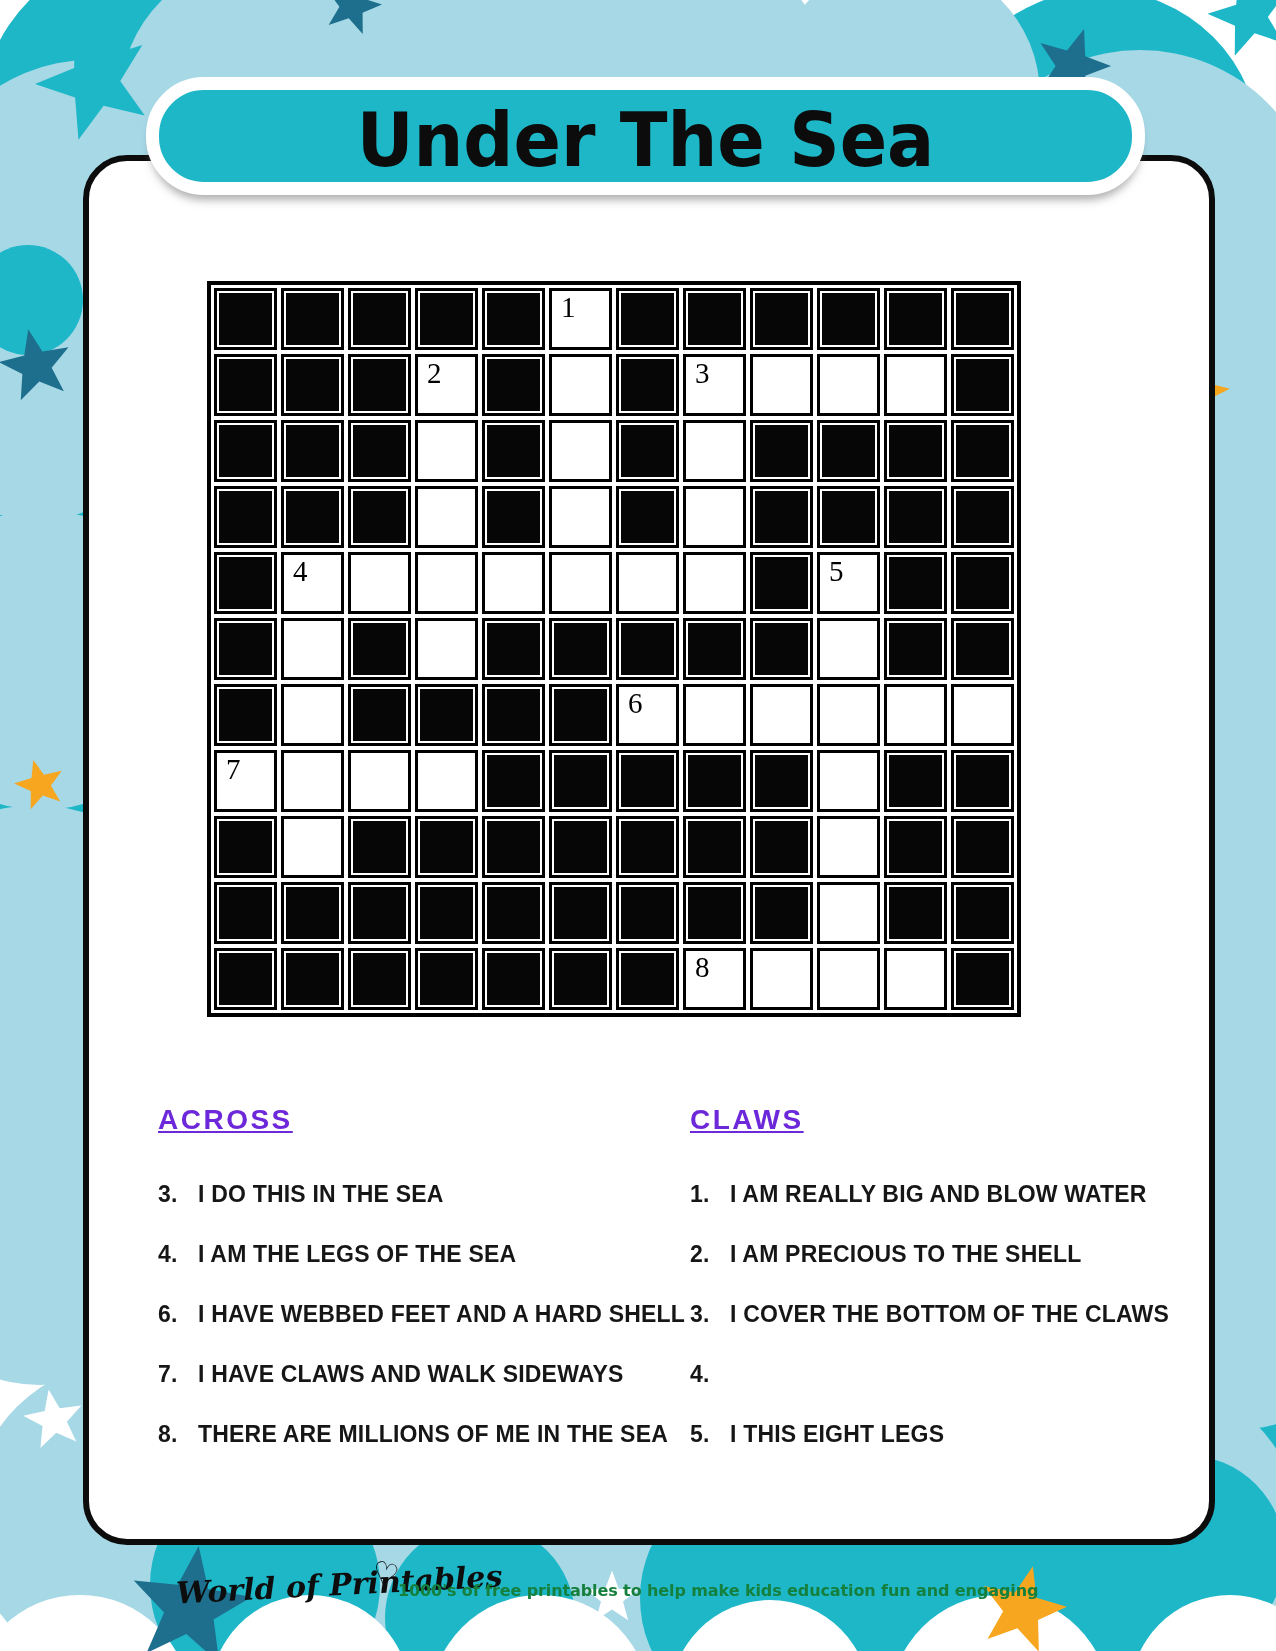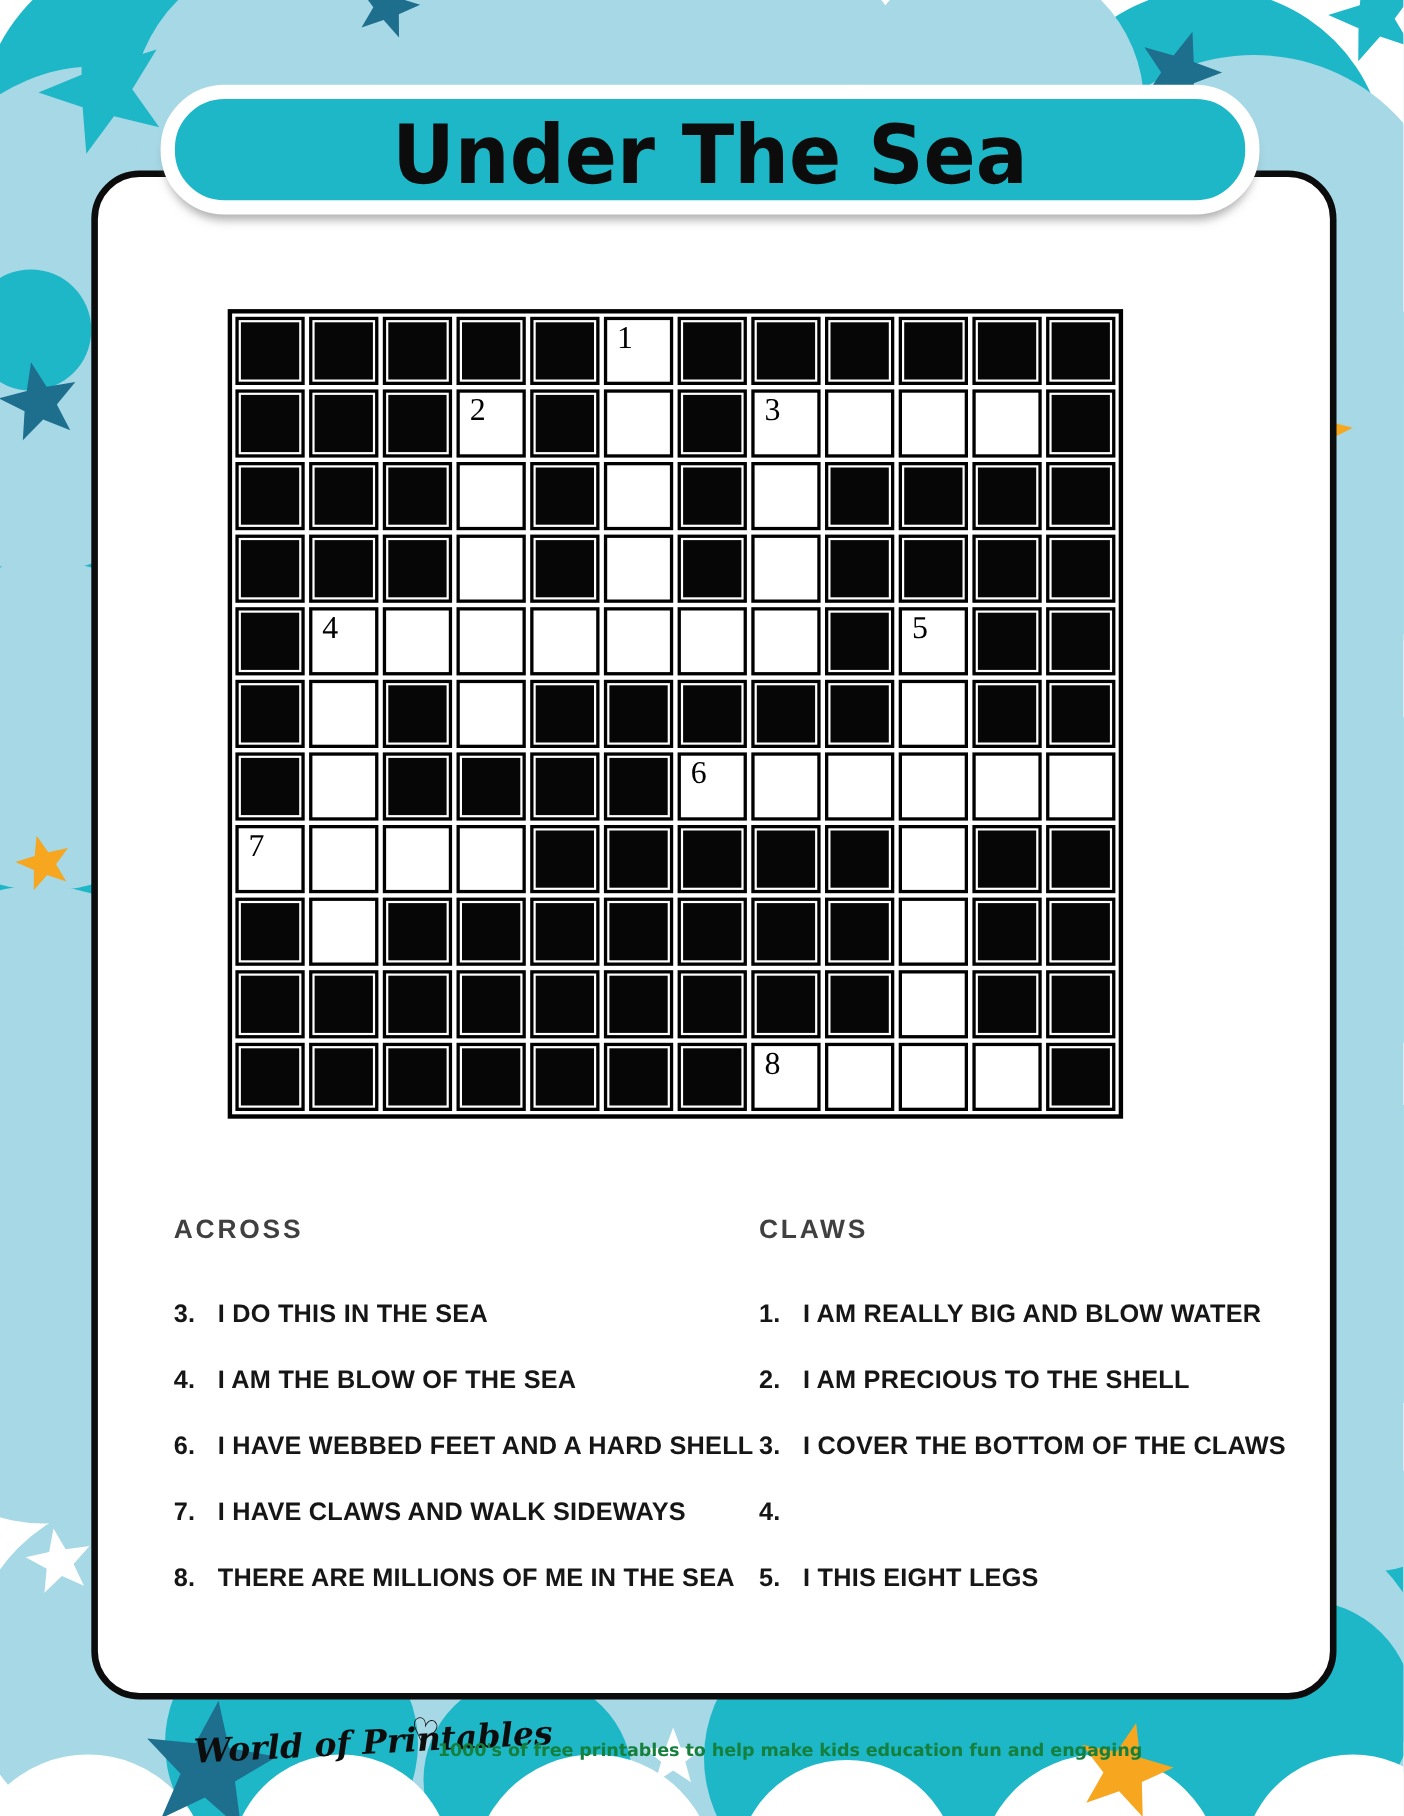--- a/index.html
+++ b/index.html
@@ -45,22 +45,22 @@
   .cell { position:relative; box-sizing:border-box; border:3px solid #000; background:#fff; }
   .cell.b::after { content:""; position:absolute; left:2px; right:2px; top:2px; bottom:2px; background:#060606; }
   .cnum {
     position:absolute; top:1px; left:9px;
     font-family:"Liberation Serif", serif;
     font-size:29px; line-height:1.1; color:#000;
   }
 
   
   .sec-h {
-    position:absolute; z-index:2; font-size:24px; font-weight:700;
-    letter-spacing:2.5px; color:#404040; white-space:nowrap;
+    position:absolute; z-index:2; font-size:28px; font-weight:700;
+    letter-spacing:2.5px; color:#6d28d9; white-space:nowrap;text-decoration:underline;
   }
   #across-h { left:158px; top:1104px; }
   #down-h   { left:690px; top:1104px; }
   .clues { position:absolute; z-index:2; display:flex; flex-direction:column; gap:33px; }
   #across-clues { left:158px; top:1181px; }
   #down-clues   { left:690px; top:1181px; }
   .clue-row { display:flex; align-items:baseline; font-size:23px; font-weight:700; color:#161616; letter-spacing:0.2px; }
   .clue-num { flex:none; width:40px; }
   .clue-text { white-space:nowrap; }
 
@@ -347,21 +347,21 @@
   <div class="sec-h" id="across-h">ACROSS</div>
   <div class="sec-h" id="down-h">CLAWS</div>
 
   <div class="clues" id="across-clues">
       <div class="clue-row">
         <span class="clue-num">3.</span>
         <span class="clue-text">I DO THIS IN THE SEA</span>
       </div>
       <div class="clue-row">
         <span class="clue-num">4.</span>
-        <span class="clue-text">I AM THE BLOW OF THE SEA</span>
+        <span class="clue-text">I AM THE LEGS OF THE SEA</span>
       </div>
       <div class="clue-row">
         <span class="clue-num">6.</span>
         <span class="clue-text">I HAVE WEBBED FEET AND A HARD SHELL</span>
       </div>
       <div class="clue-row">
         <span class="clue-num">7.</span>
         <span class="clue-text">I HAVE CLAWS AND WALK SIDEWAYS</span>
       </div>
       <div class="clue-row">

